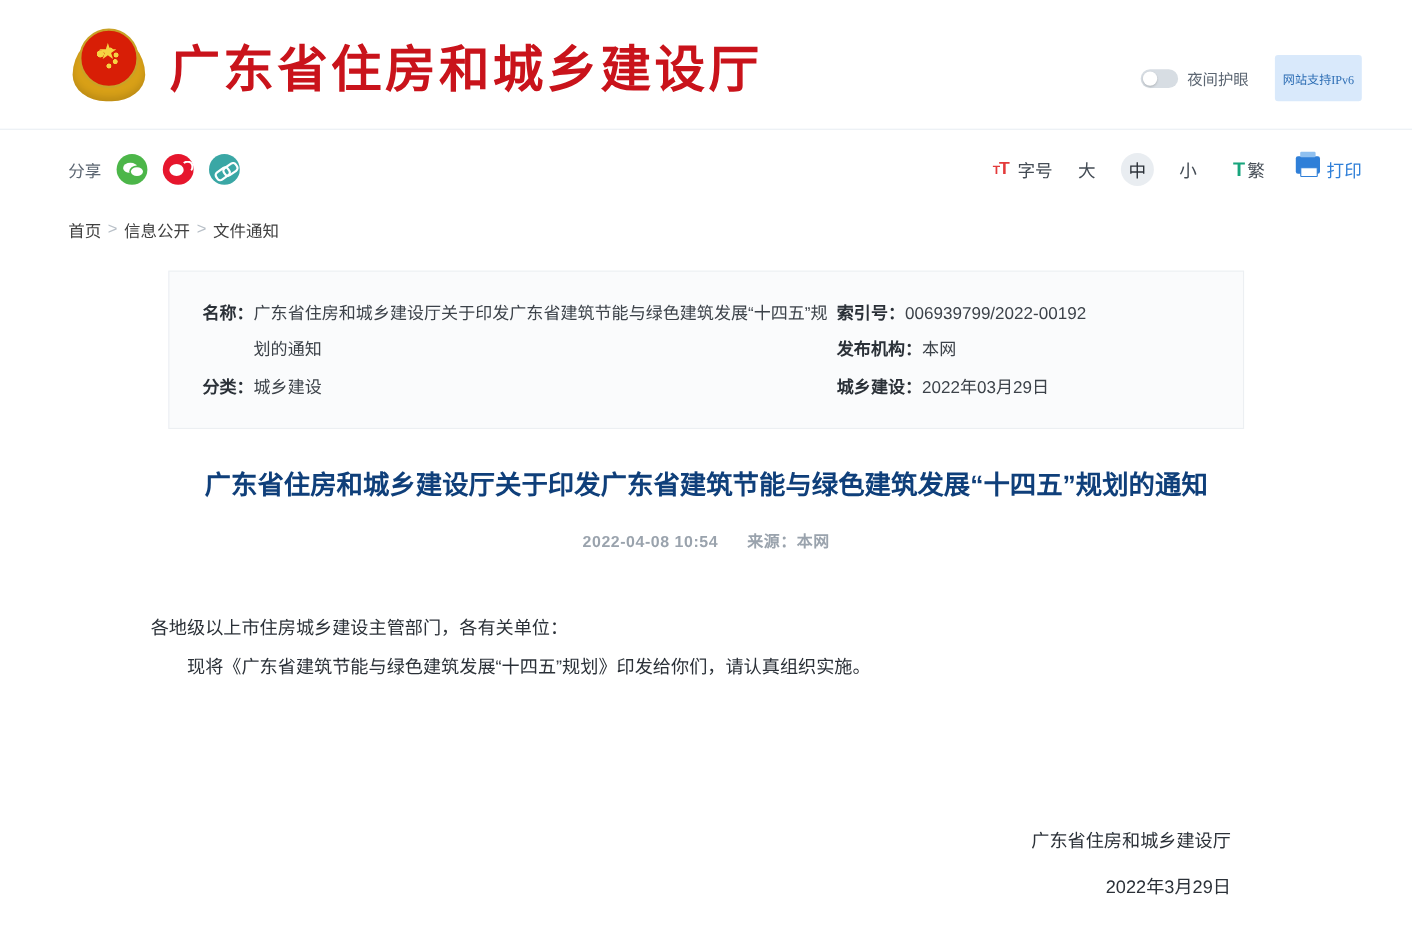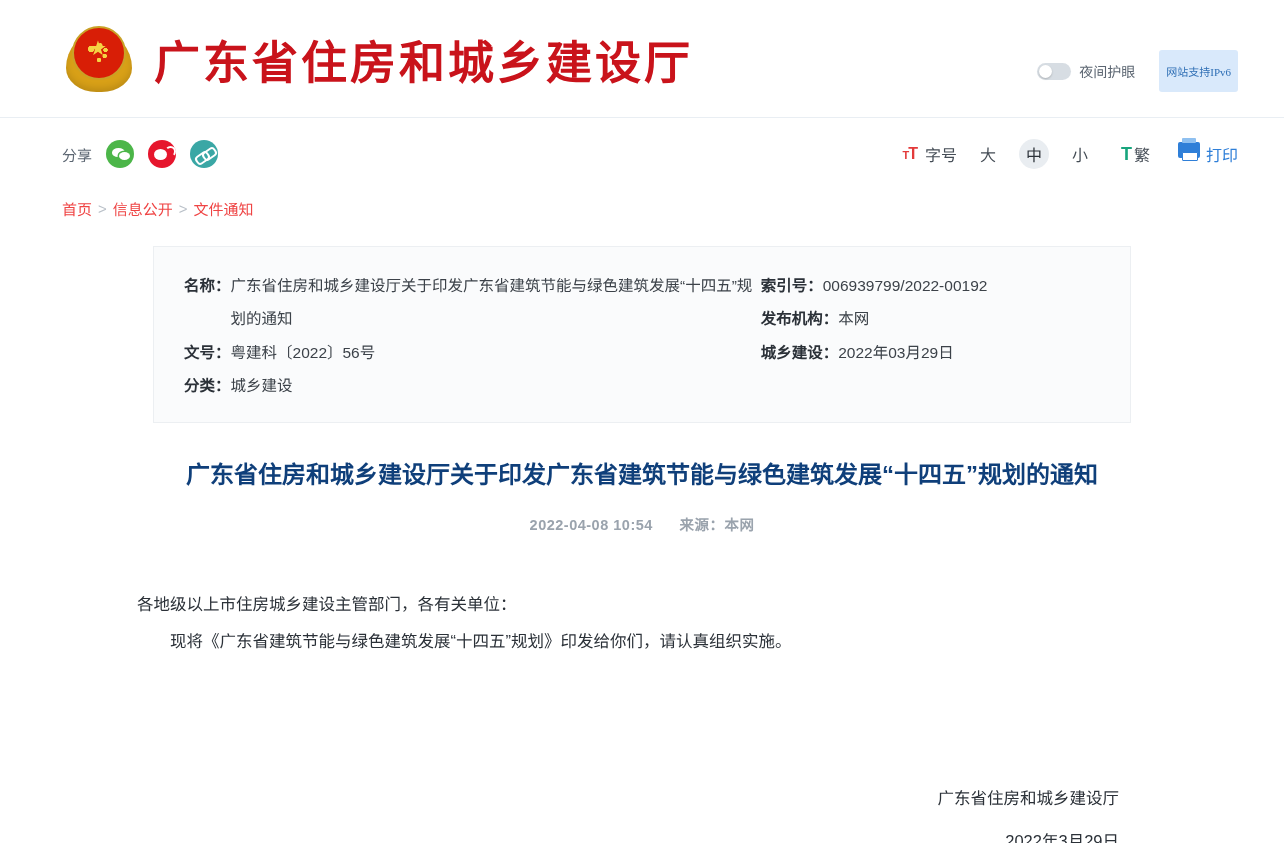--- a/index.html
+++ b/index.html
@@ -191,21 +191,21 @@
   .print-text { color: #2f7fd8; font-size: 16px; }
 
   
   .breadcrumb {
     padding: 0 0 0 62px;
     color: #9aa3ad;
     font-size: 15px;
     height: 36px;
     display: flex; align-items: center; gap: 6px;
   }
-  .breadcrumb a { color: #ef4444; text-decoration: none; }
+  .breadcrumb a { color: #404040; text-decoration: none; }
   .breadcrumb .sep { color: #b9c0c8; }
 
   
   .content { width: 1284px; }
   .meta-card {
     margin: 20px auto 0;
     width: 978px;
     background: #fafbfc;
     border: 1px solid #eceff2;
     padding: 22px 30px 20px 30px;
@@ -315,24 +315,20 @@
 </div>
 
 <div class="content">
   <div class="meta-card">
     <div class="meta-col left">
       <div class="meta-row">
         <span class="meta-key">名称：</span>
         <span class="meta-val">广东省住房和城乡建设厅关于印发广东省建筑节能与绿色建筑发展“十四五”规划的通知</span>
       </div>
       <div class="meta-row">
-        <span class="meta-key">文号：</span>
-        <span class="meta-val">粤建科〔2022〕56号</span>
-      </div>
-      <div class="meta-row">
         <span class="meta-key">分类：</span>
         <span class="meta-val">城乡建设</span>
       </div>
     </div>
     <div class="meta-col right">
       <div class="meta-row">
         <span class="meta-key">索引号：</span>
         <span class="meta-val">006939799/2022-00192</span>
       </div>
       <div class="meta-row">

